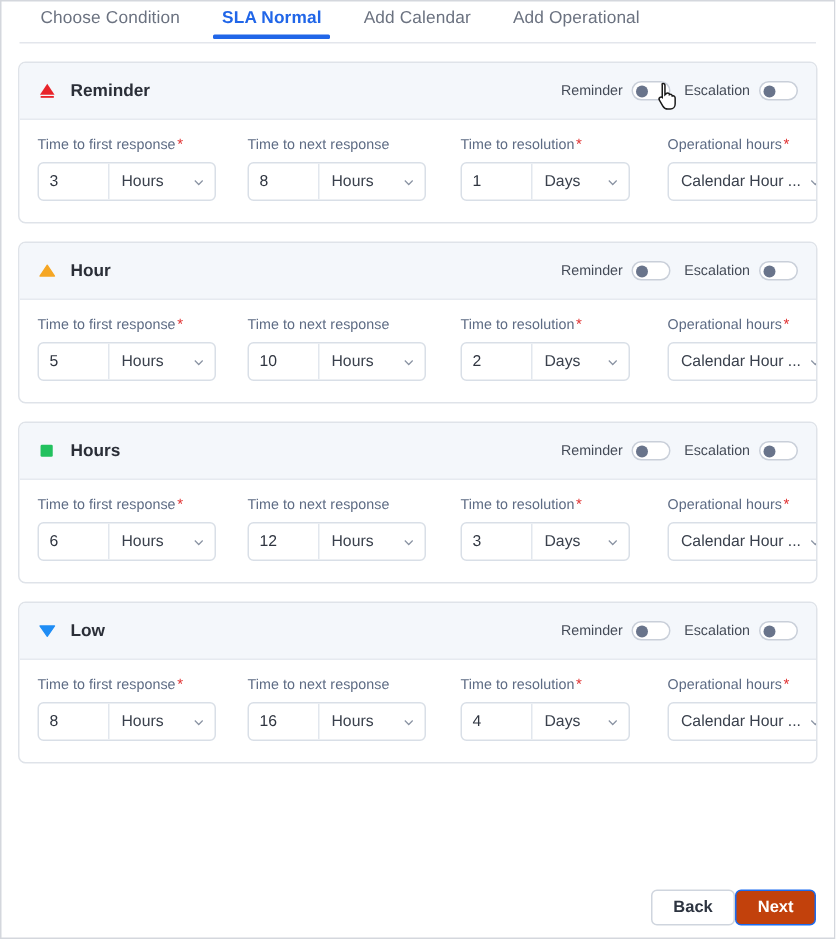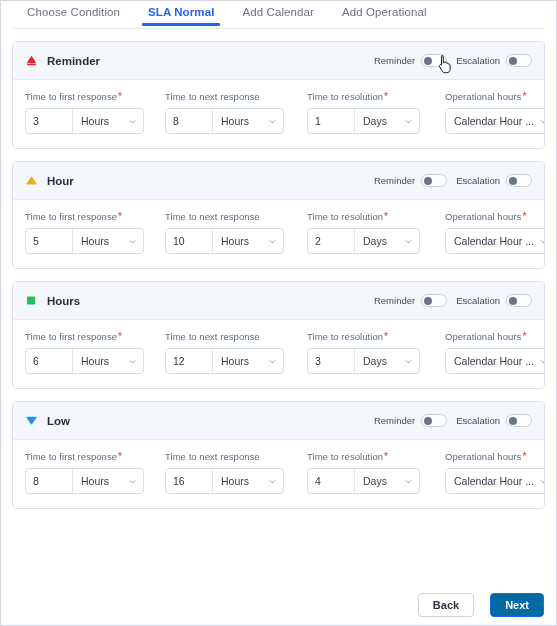--- a/index.html
+++ b/index.html
@@ -170,40 +170,40 @@
     margin-left: 4px;
     color: #8a93a3;
   }
 
   
   .footer {
     position: absolute;
     right: 12px;
     bottom: 8px;
     display: flex;
-    gap: 16px;
+    gap: 0;
     align-items: center;
   }
   .btn {
     font-size: 11px;
     font-weight: bold;
     border-radius: 4px;
     padding: 0 14px;
     height: 24px;
     line-height: 23px;
     cursor: pointer;
     font-family: "Liberation Sans", sans-serif;
   }
   .btn-back {
     background: #ffffff;
     border: 1px solid #cfd5de;
     color: #2d3440;
   }
   .btn-next {
-    background: #0369a1;
+    background: #c2410c;
     border: 1px solid #1a6bf0;
     color: #ffffff;
   }
 
   
   .cursor {
     position: absolute;
     left: 436px; top: 53px;
     width: 16px; height: 20px;
     pointer-events: none;

